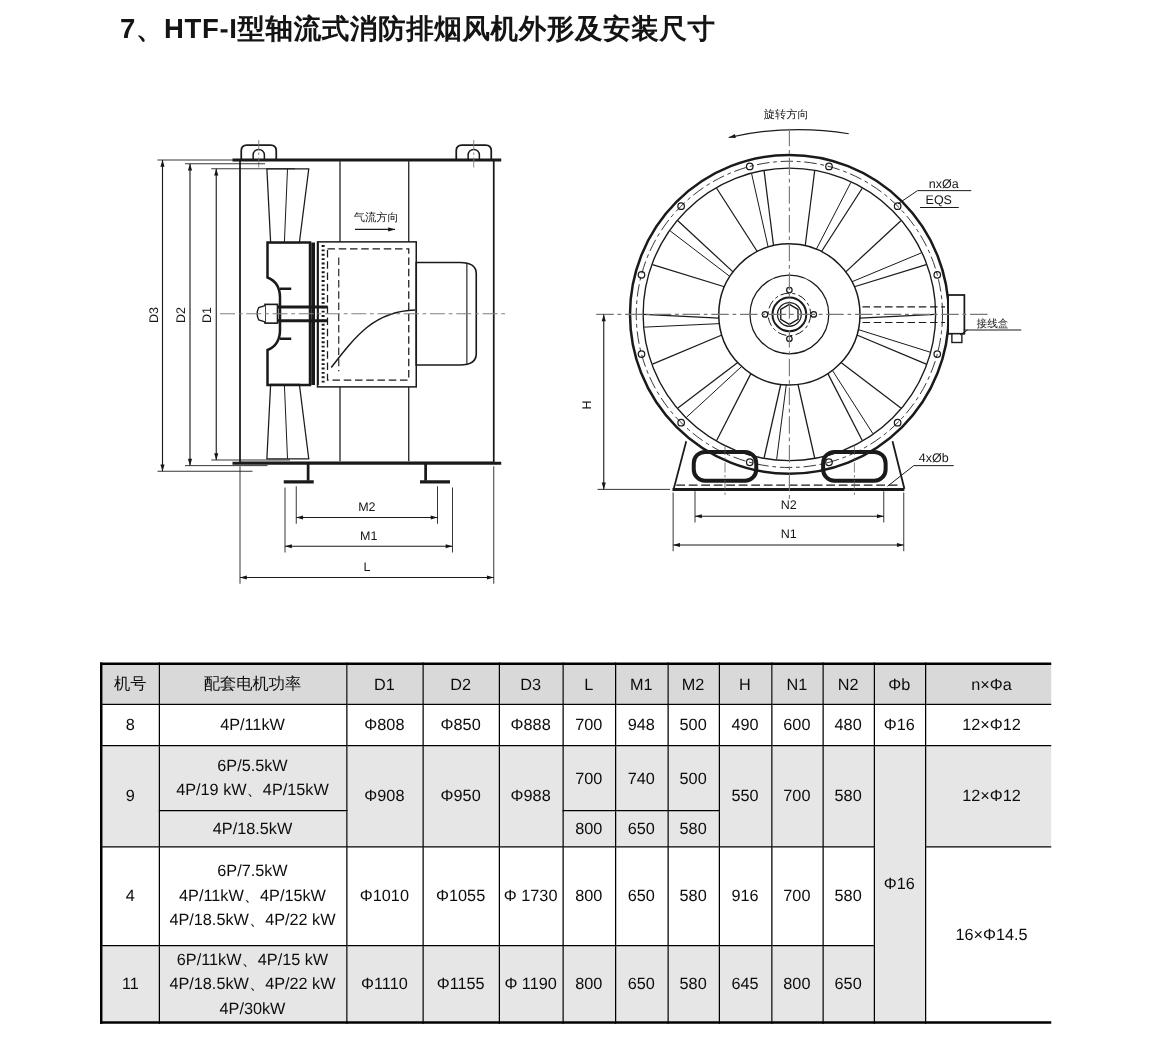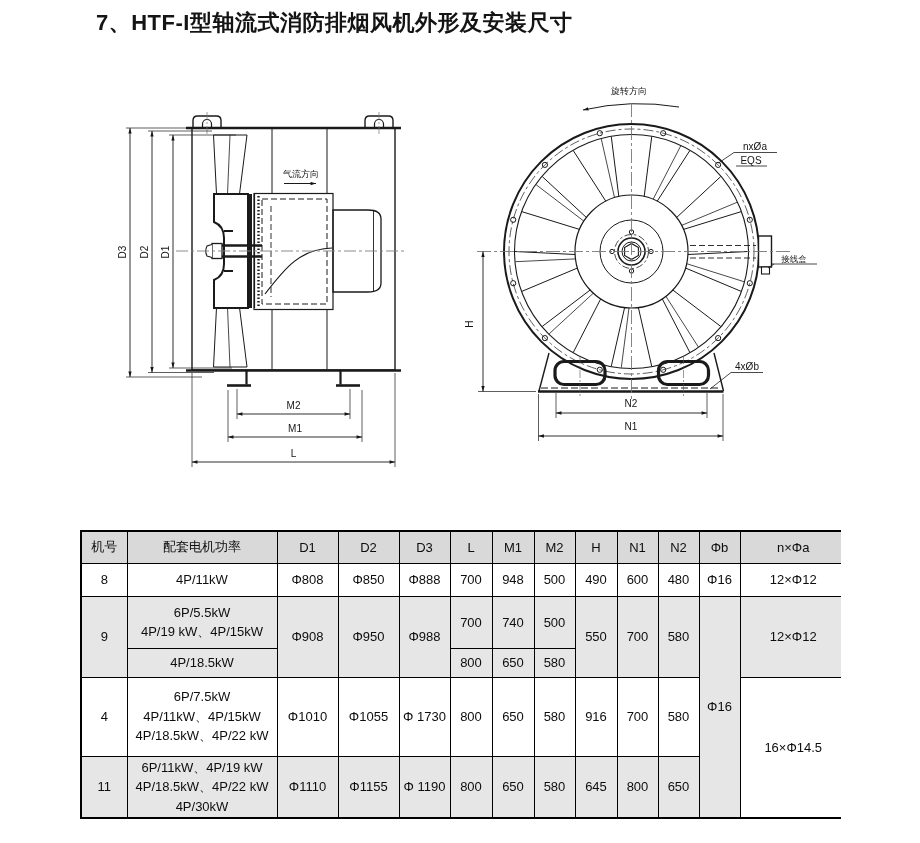--- a/index.html
+++ b/index.html
@@ -336,21 +336,21 @@
       <td>650</td>
       <td>580</td>
       <td>916</td>
       <td>700</td>
       <td>580</td>
       <td rowspan="2">16×Φ14.5</td>
     </tr>
     <tr style="height:56px">
       <td class="g">11</td>
       <td class="g pw">
-        <div>6P/11kW、4P/19 kW</div>
+        <div>6P/11kW、4P/15 kW</div>
         <div>4P/18.5kW、4P/22 kW</div>
         <div>4P/30kW</div>
       </td>
       <td class="g">Φ1110</td>
       <td class="g">Φ1155</td>
       <td class="g">Φ 1190</td>
       <td class="g">800</td>
       <td class="g">650</td>
       <td class="g">580</td>
       <td class="g">645</td>

